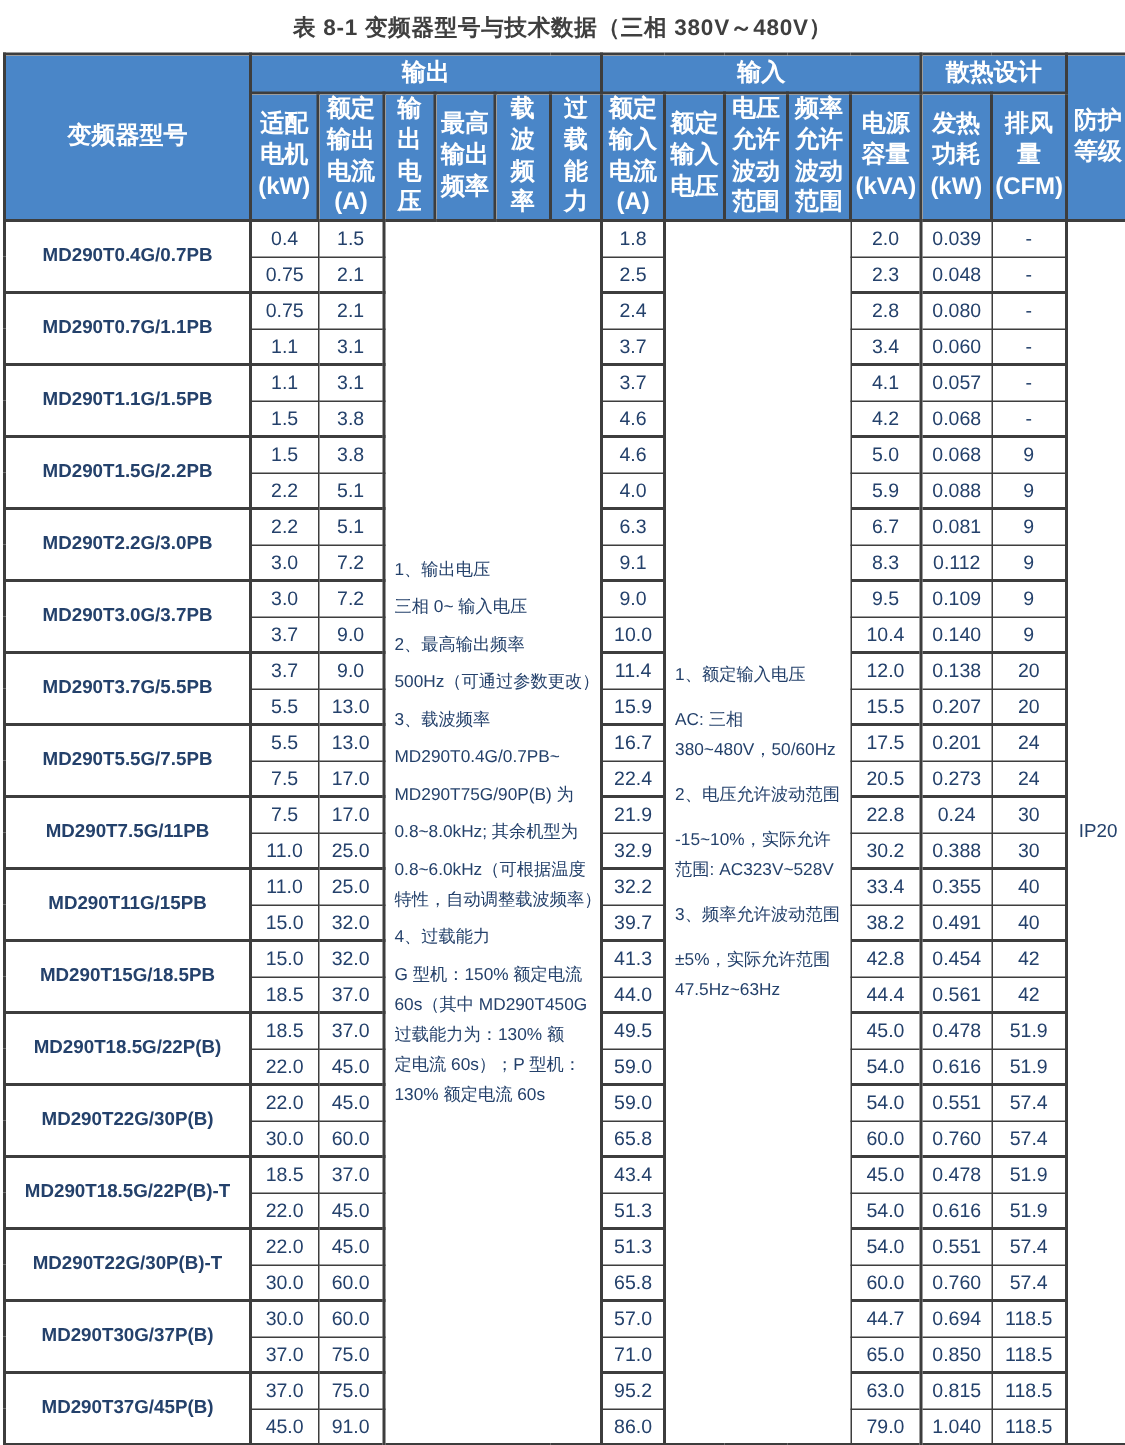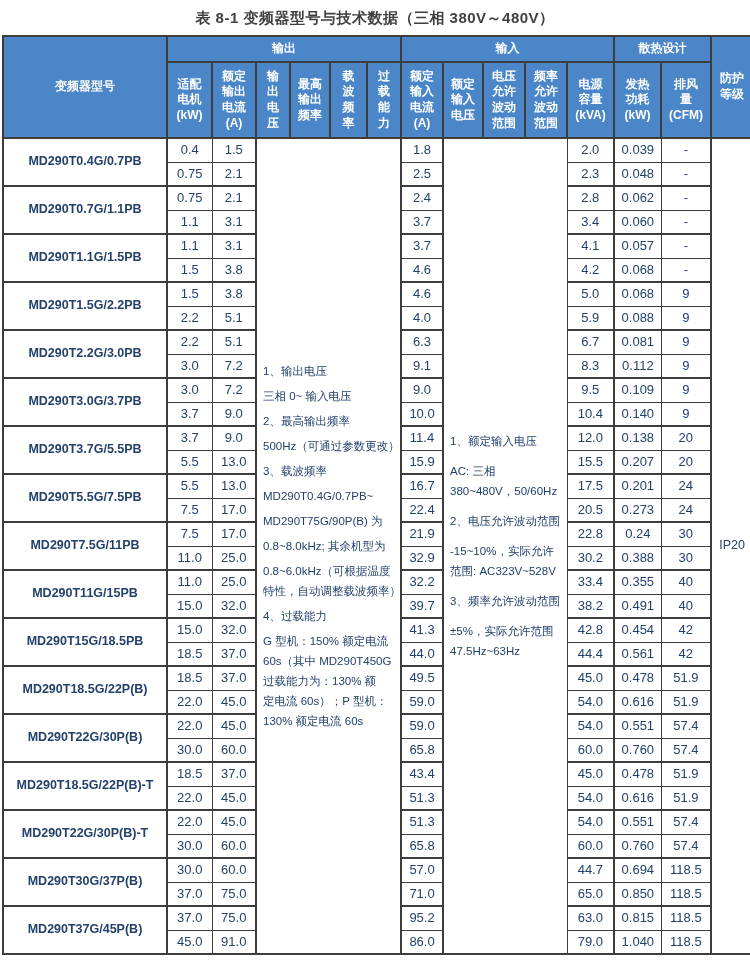--- a/index.html
+++ b/index.html
@@ -32,21 +32,21 @@
     border:1px solid var(--border);
     padding:0;
     text-align:center;
     vertical-align:middle;
     overflow:hidden;
   }
   .spec th{
     border-width:2px;
     background:var(--header-bg);
     color:var(--header-text);
-    font-size:12px;
+    font-size:16px;
     font-weight:bold;
     line-height:1.3;
     white-space:pre-line;
   }
   .spec thead tr.group-row{height:26px;}
   .spec thead tr.sub-row{height:76px;}
   .spec tbody tr{height:24px;}
   .spec td{
     color:var(--data-text);
     font-size:13px;
@@ -213,21 +213,21 @@
           <td>2.3</td>
           <td class="thick-left">0.048</td>
           <td>-</td>
         </tr>
         <tr class="group-start">
           <td class="model-cell" rowspan="2">MD290T0.7G/1.1PB</td>
           <td class="thick-left">0.75</td>
           <td>2.1</td>
           <td class="thick-left">2.4</td>
           <td>2.8</td>
-          <td class="thick-left">0.062</td>
+          <td class="thick-left">0.080</td>
           <td>-</td>
         </tr>
         <tr>
           <td class="thick-left">1.1</td>
           <td>3.1</td>
           <td class="thick-left">3.7</td>
           <td>3.4</td>
           <td class="thick-left">0.060</td>
           <td>-</td>
         </tr>

